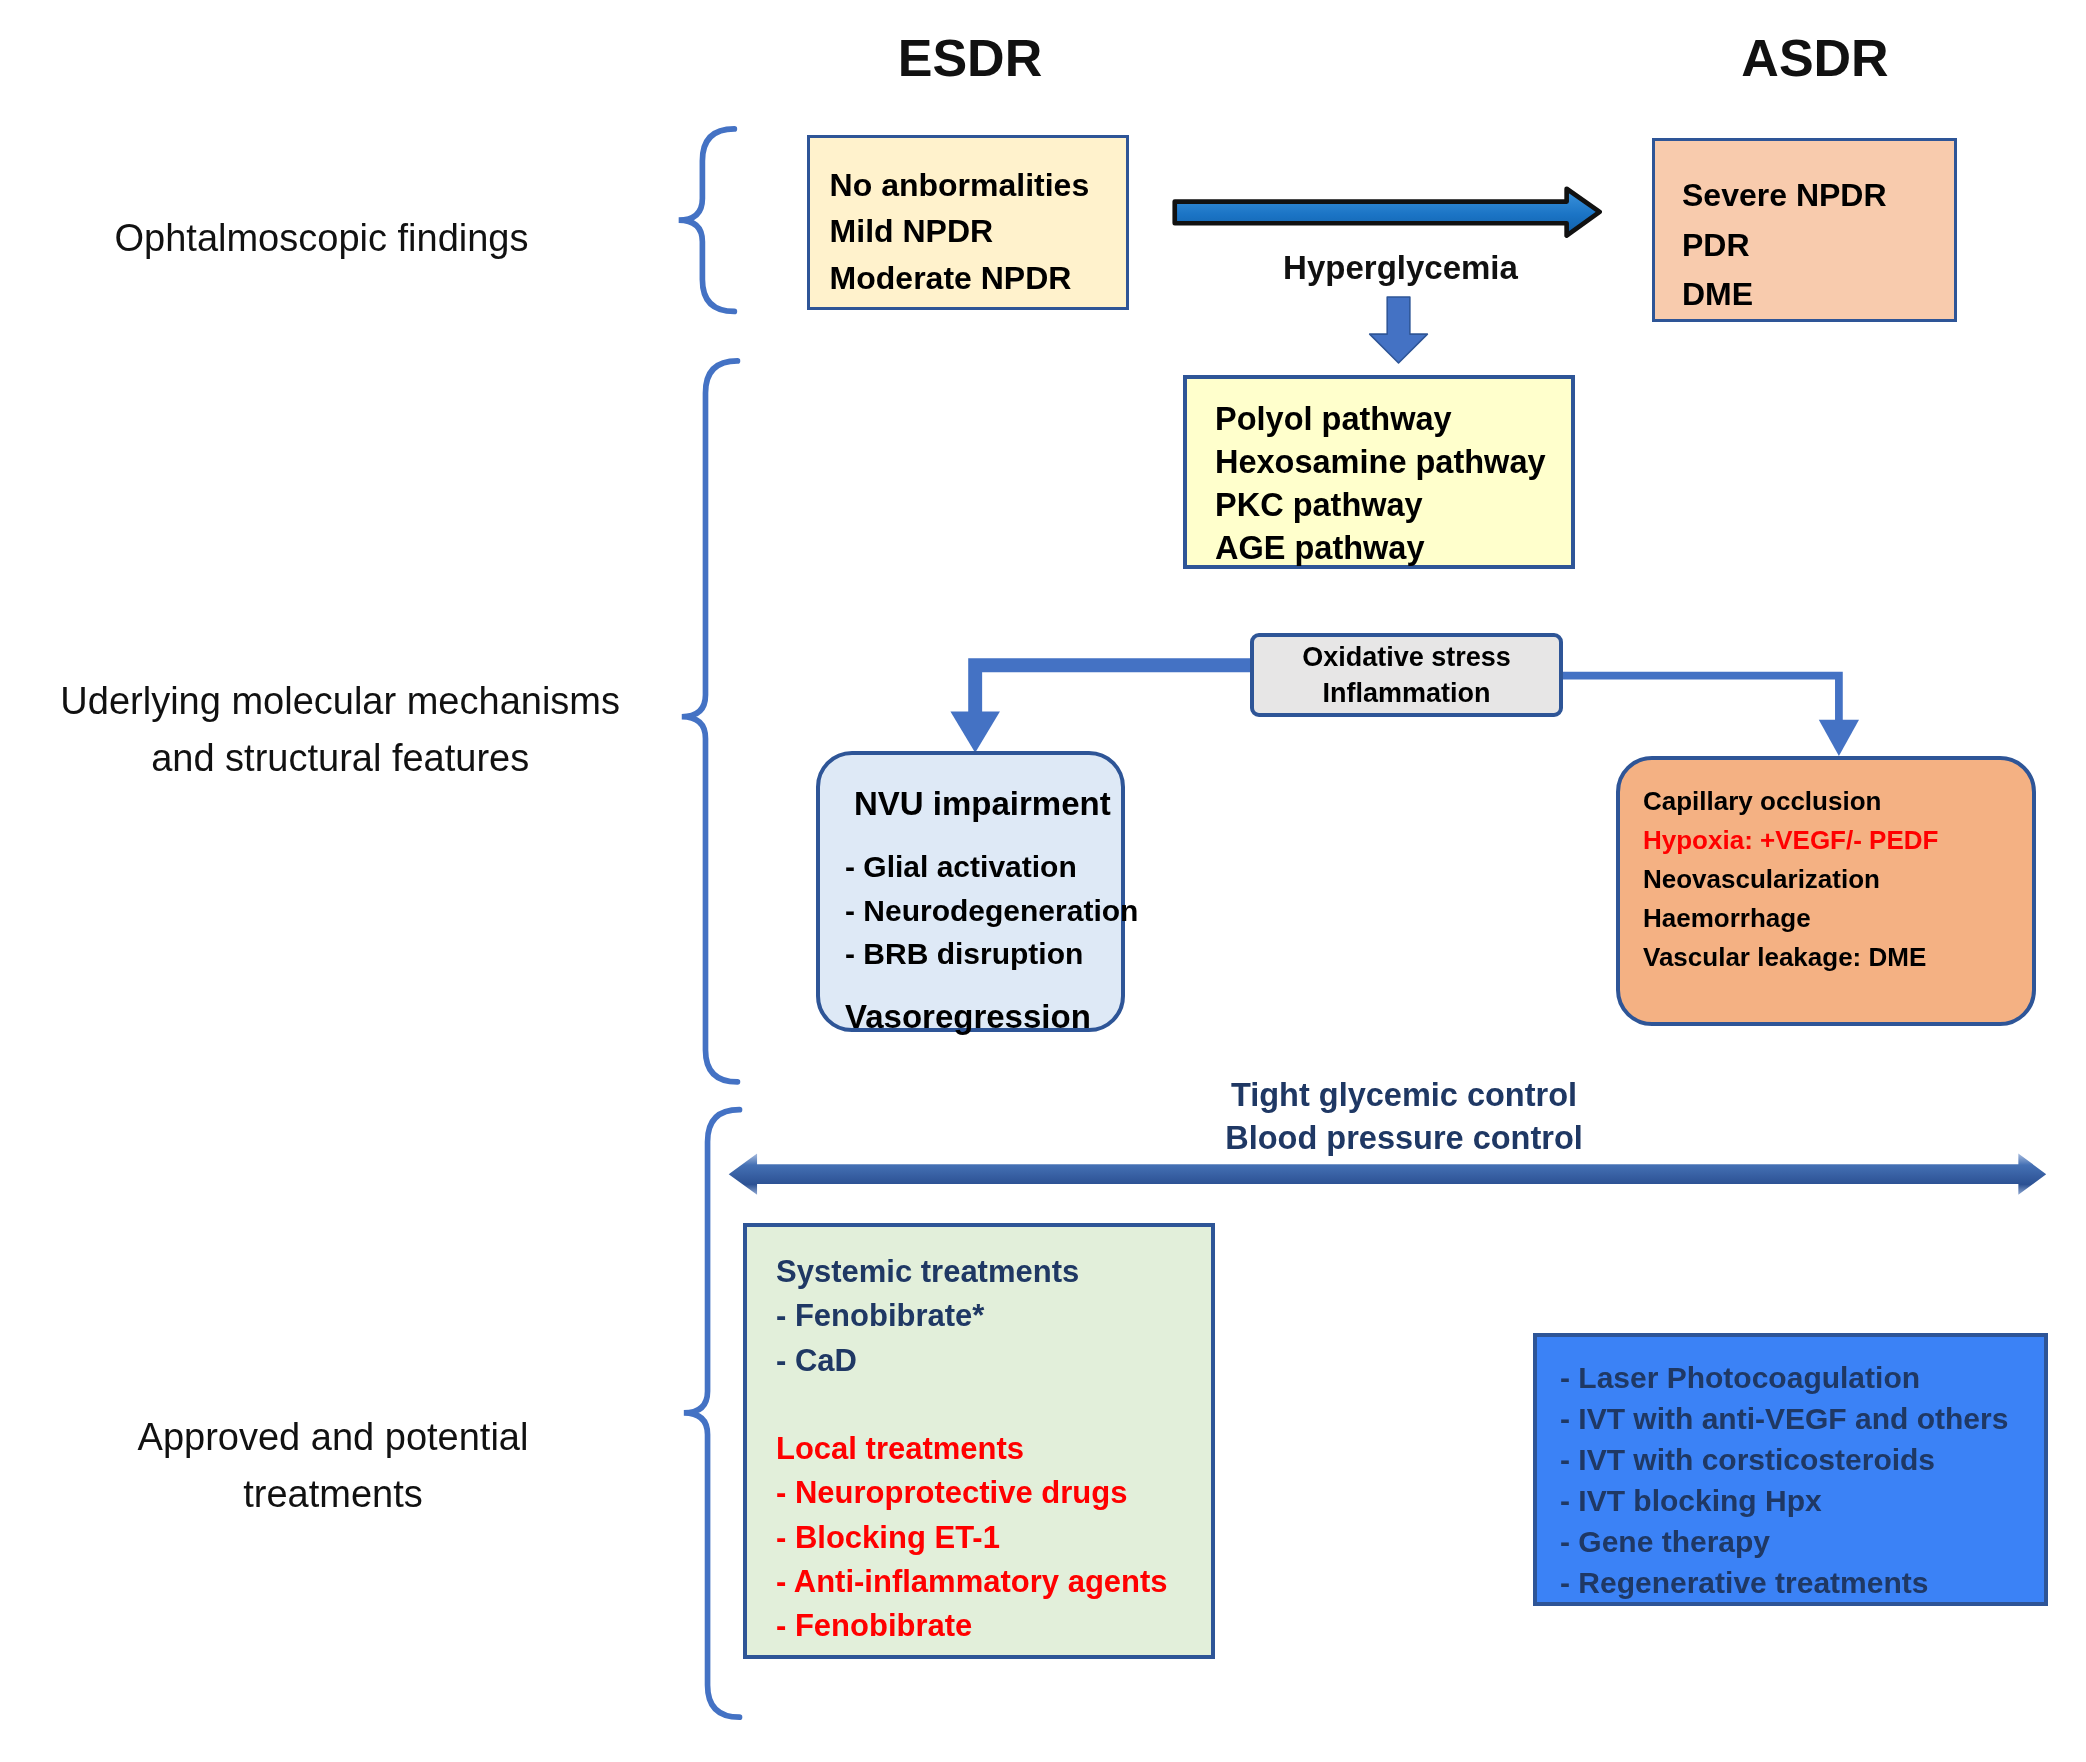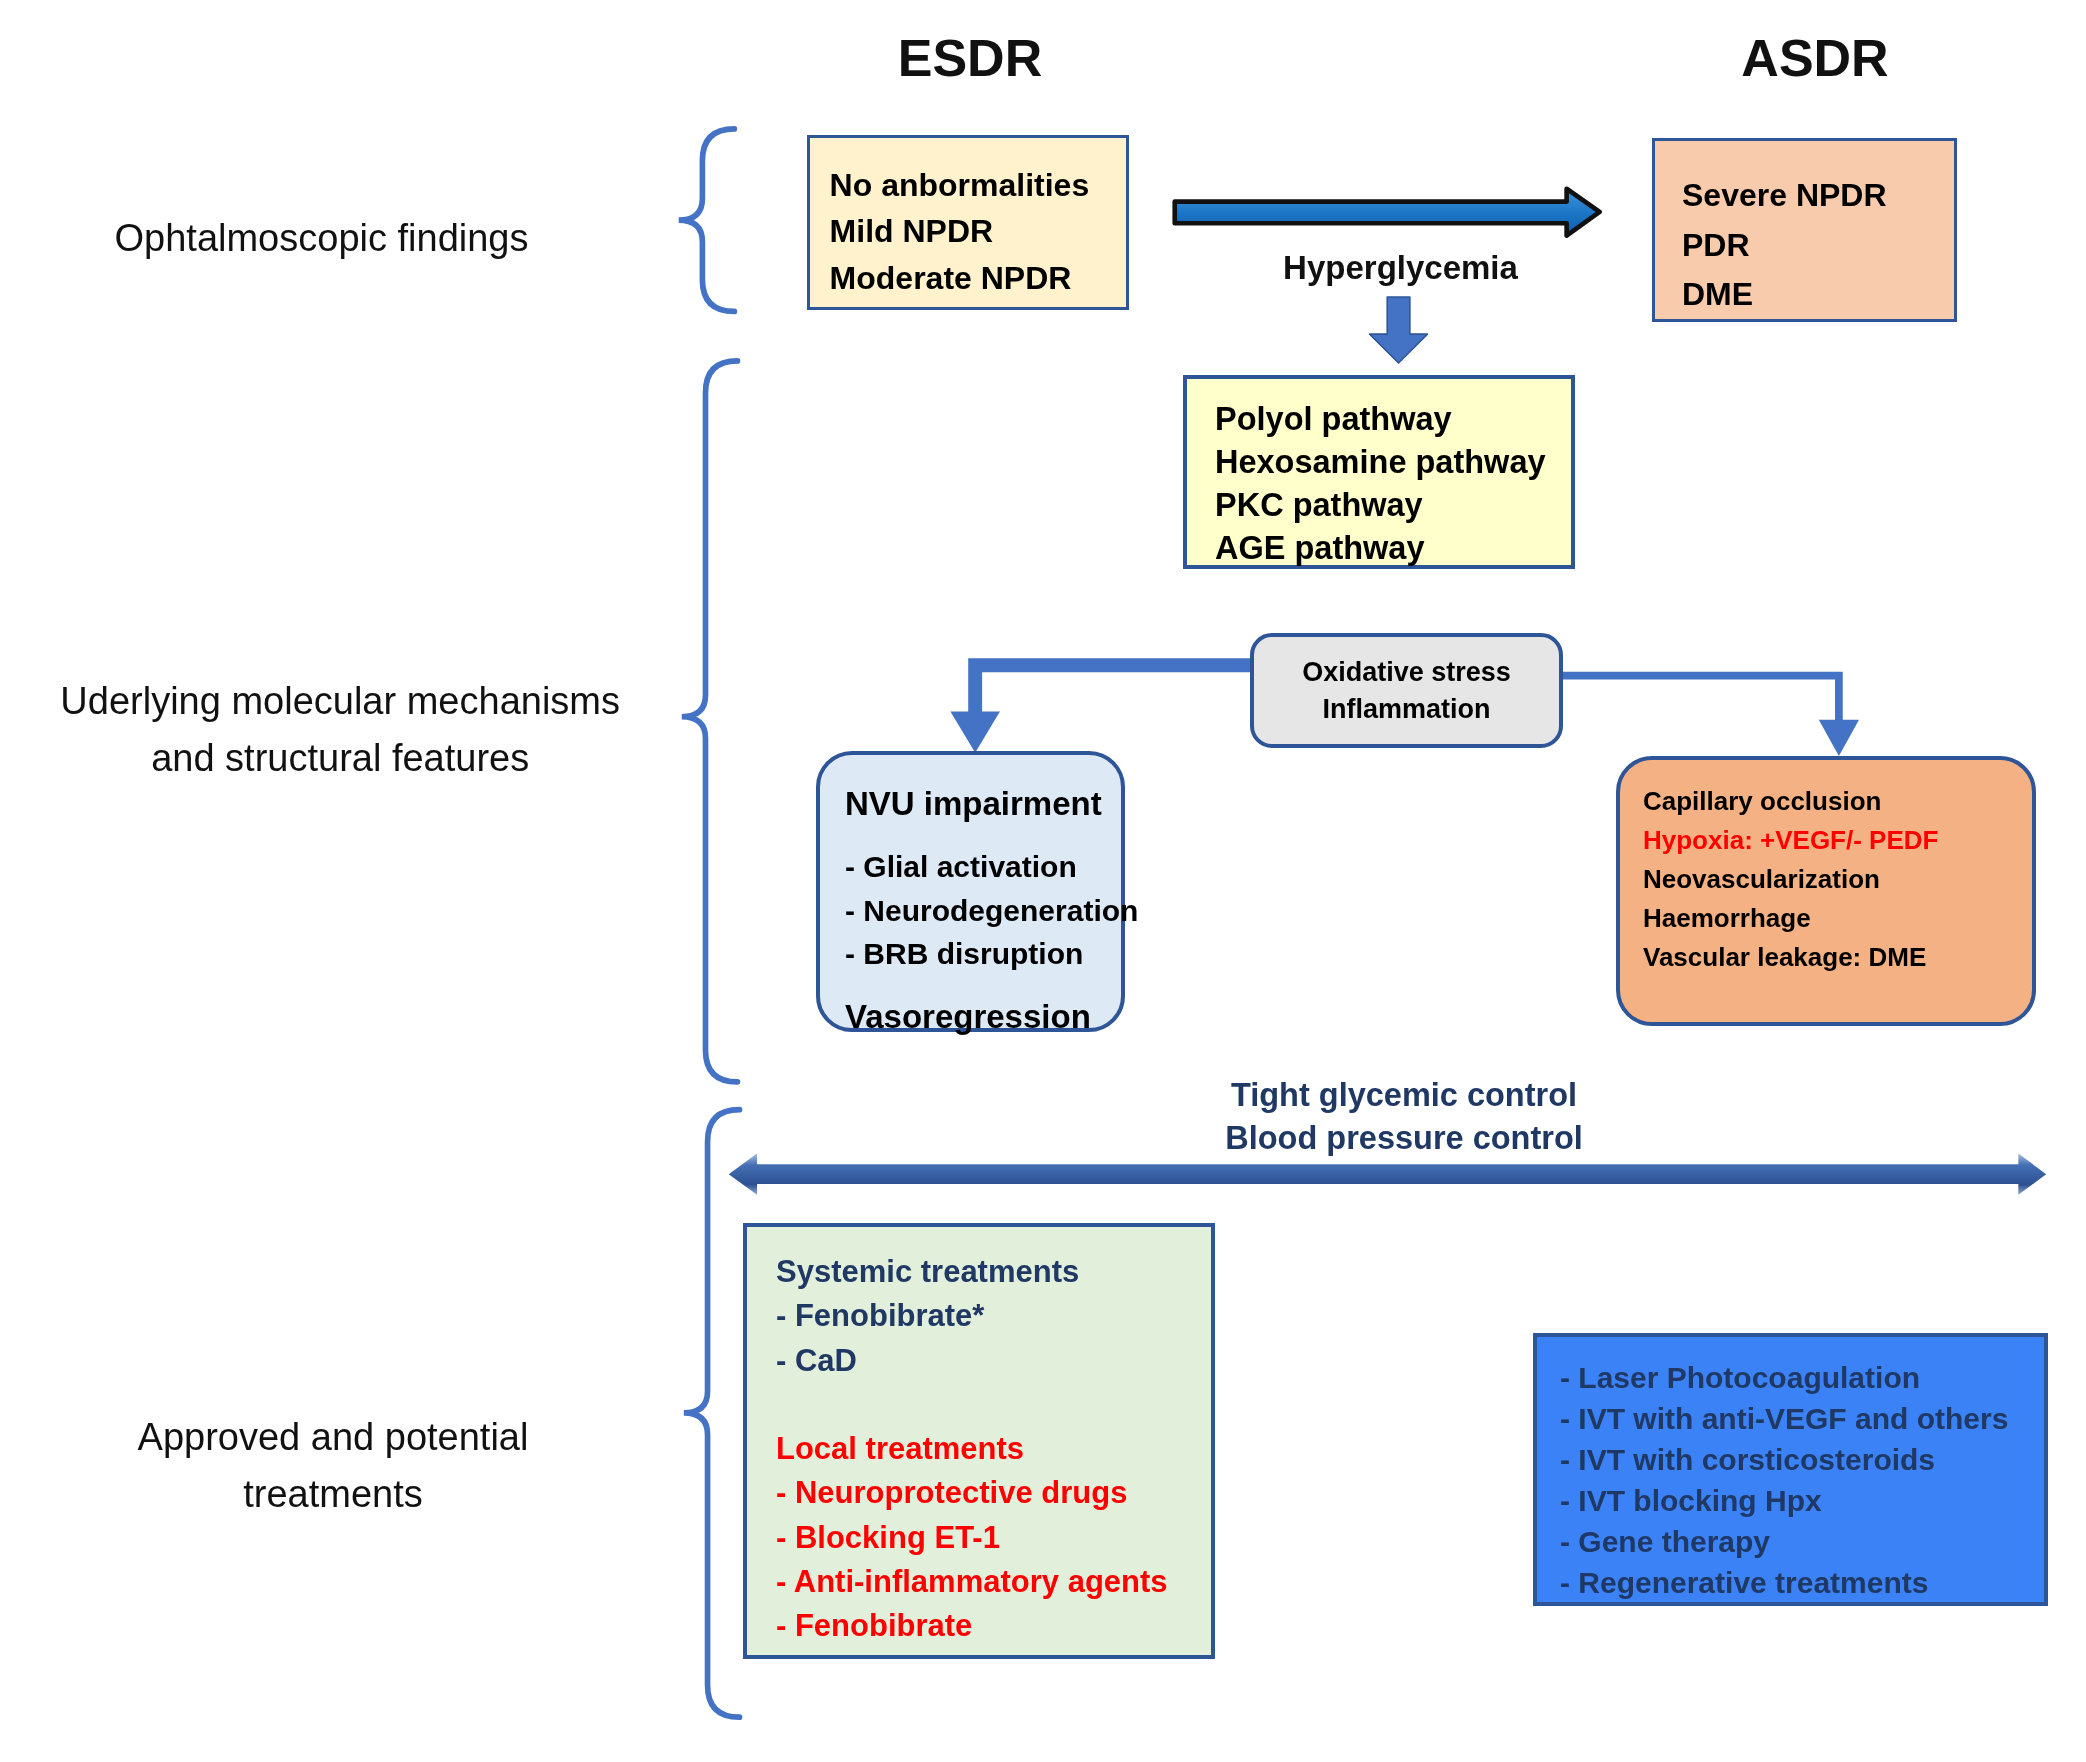--- a/index.html
+++ b/index.html
@@ -105,27 +105,27 @@
 
   <div class="abs black-label" style="left:1220px;top:249px;width:361px;">Hyperglycemia</div>
 
   <div class="box" style="left:1183px;top:375px;width:392px;height:194px;background:#FFFFCC;border-width:4.1px;padding:18.6px 0 0 28px;font-size:32.5px;line-height:1.33;">
     <div class="ln">Polyol pathway</div>
     <div class="ln">Hexosamine pathway</div>
     <div class="ln">PKC pathway</div>
     <div class="ln">AGE pathway</div>
   </div>
 
-  <div class="box" style="left:1250px;top:633px;width:313px;height:115px;background:#E7E6E6;border-width:4.6px;border-radius:22px;display:flex;flex-direction:column;justify-content:center;align-items:center;font-size:27px;line-height:1.35;font-weight:600;">
+  <div class="box" style="left:1250px;top:633px;width:313px;height:84px;background:#E7E6E6;border-width:4.6px;border-radius:9px;display:flex;flex-direction:column;justify-content:center;align-items:center;font-size:27px;line-height:1.35;font-weight:600;">
     <div class="ln">Oxidative stress</div>
     <div class="ln">Inflammation</div>
   </div>
 
   <div class="box" style="left:816px;top:751px;width:309px;height:281px;background:#DEE9F6;border-width:4.6px;border-radius:36px;padding:25px 10.3px 0 25px;font-size:30px;line-height:1.45;">
-    <div class="ln" style="font-size:33px;margin-bottom:17.5px;">NVU impairment</div>
+    <div class="ln" style="font-size:33px;margin-bottom:17.5px;text-align:right;">NVU impairment</div>
     <div class="ln">- Glial activation</div>
     <div class="ln">- Neurodegeneration</div>
     <div class="ln">- BRB disruption</div>
     <div class="ln" style="font-size:33px;margin-top:17.5px;">Vasoregression</div>
   </div>
 
   <div class="box" style="left:1616px;top:756px;width:420px;height:270px;background:#F4B183;border-width:4.6px;border-radius:36px;padding:21.7px 5.2px 0 23px;font-size:26px;line-height:1.5;">
     <div class="ln">Capillary occlusion</div>
     <div class="ln red">Hypoxia: +VEGF/- PEDF</div>
     <div class="ln">Neovascularization</div>

